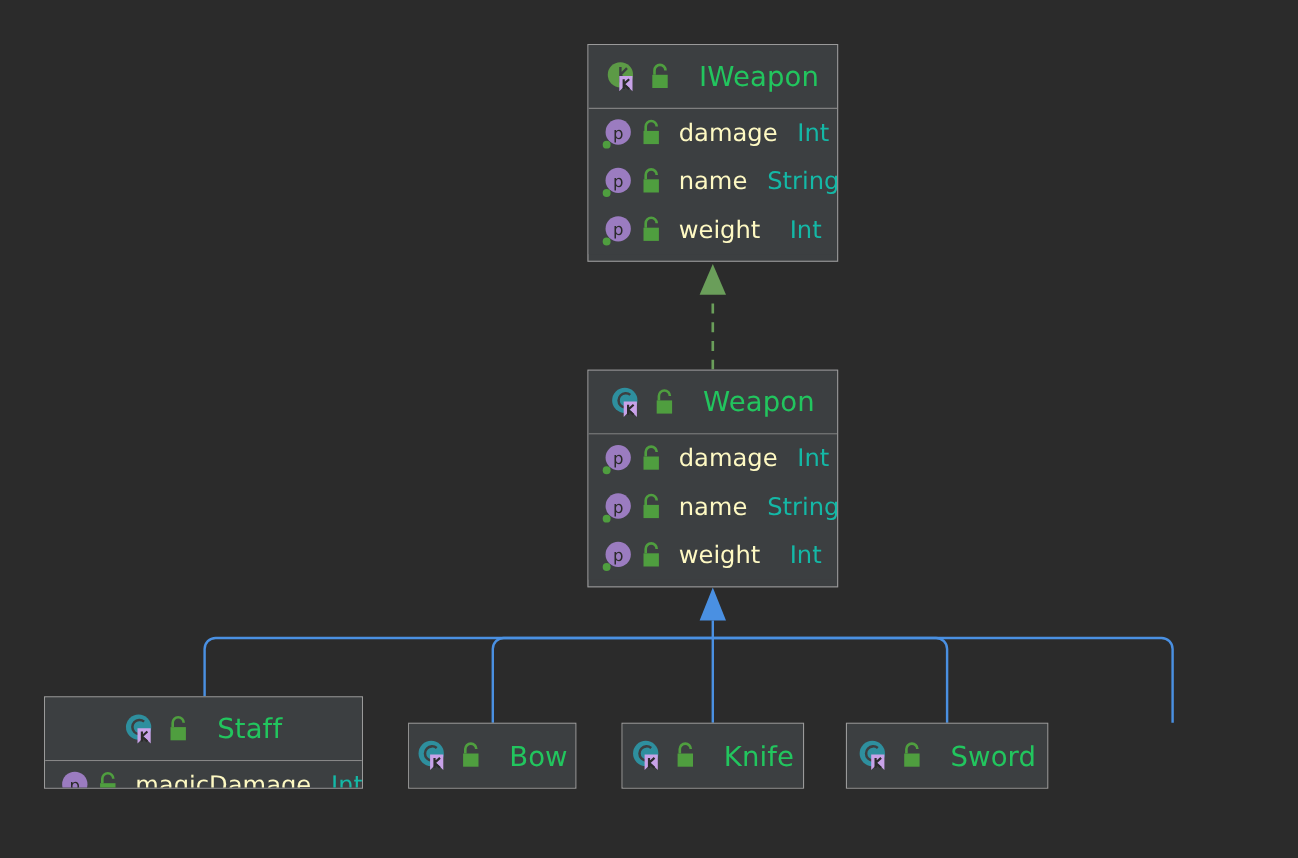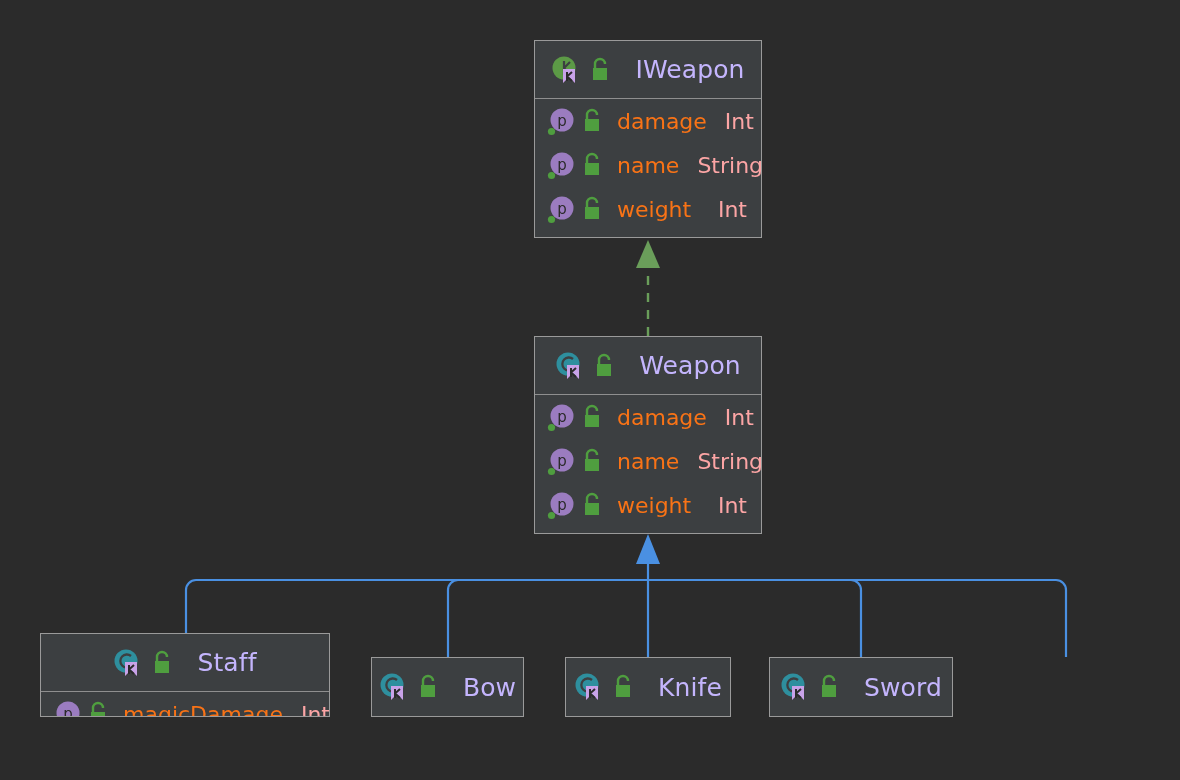--- a/index.html
+++ b/index.html
@@ -43,43 +43,43 @@
     box-sizing: border-box;
     background: #3c3f41;
     height: 100%;
     padding: 0 14px;
   }
   .uml-node.has-members .node-header {
     height: 58px;
     border-bottom: 1px solid #8f8f8f;
   }
   .node-title {
-    color: #c4b5fd;
+    color: #22c55e;
     font-size: 25px;
     letter-spacing: 0.1px;
     white-space: nowrap;
   }
   .node-members {
     background: #3c3f41;
   }
   .member-row {
     display: flex;
     align-items: center;
     height: 44px;
     padding: 0 14px 0 12px;
     box-sizing: border-box;
     white-space: nowrap;
   }
   .member-name {
-    color: #f97316;
+    color: #fef9c3;
     font-size: 22px;
     margin-left: 4px;
   }
   .member-type {
-    color: #fca5a5;
+    color: #14b8a6;
     font-size: 22px;
     margin-left: auto;
     padding-left: 18px;
   }
   .icon {
     display: inline-block;
     flex: 0 0 auto;
     position: relative;
   }
   .icon svg { display: block; }

